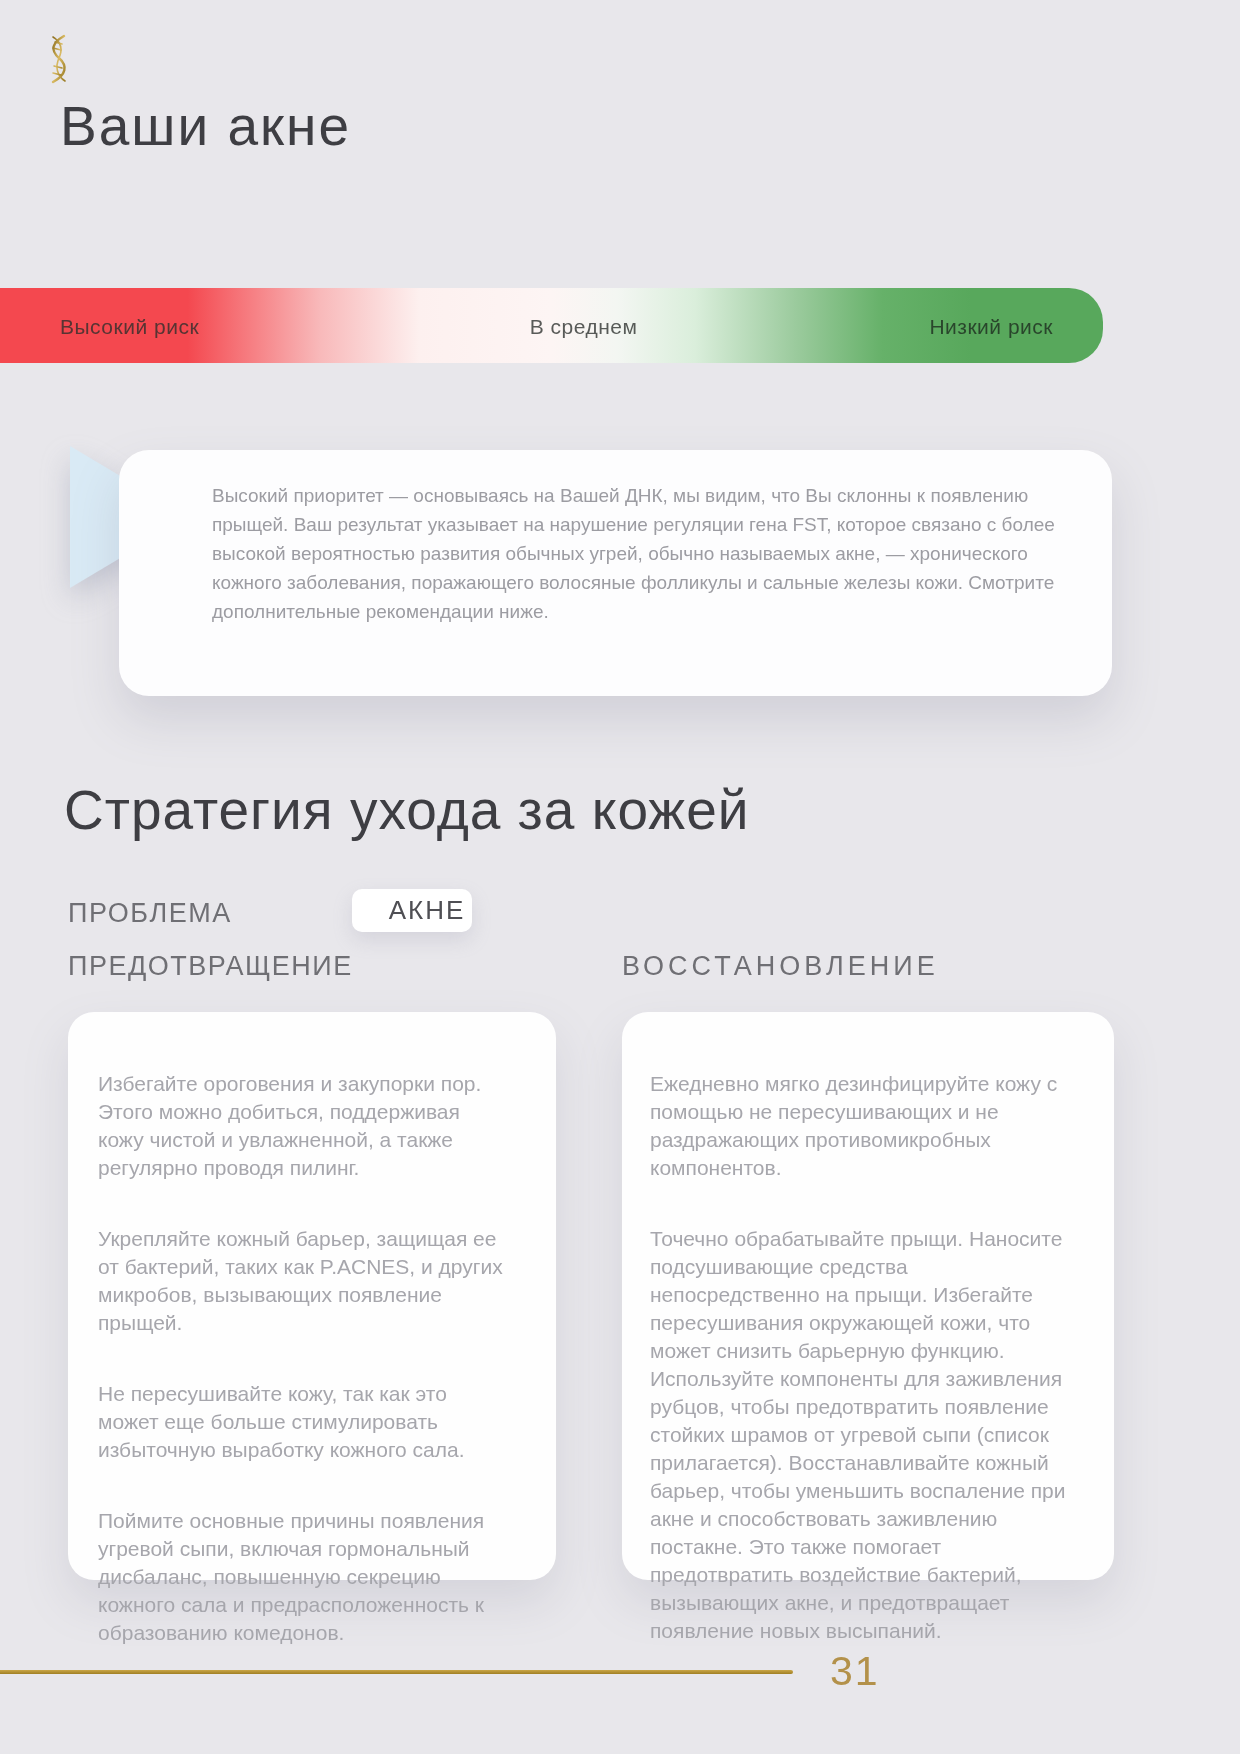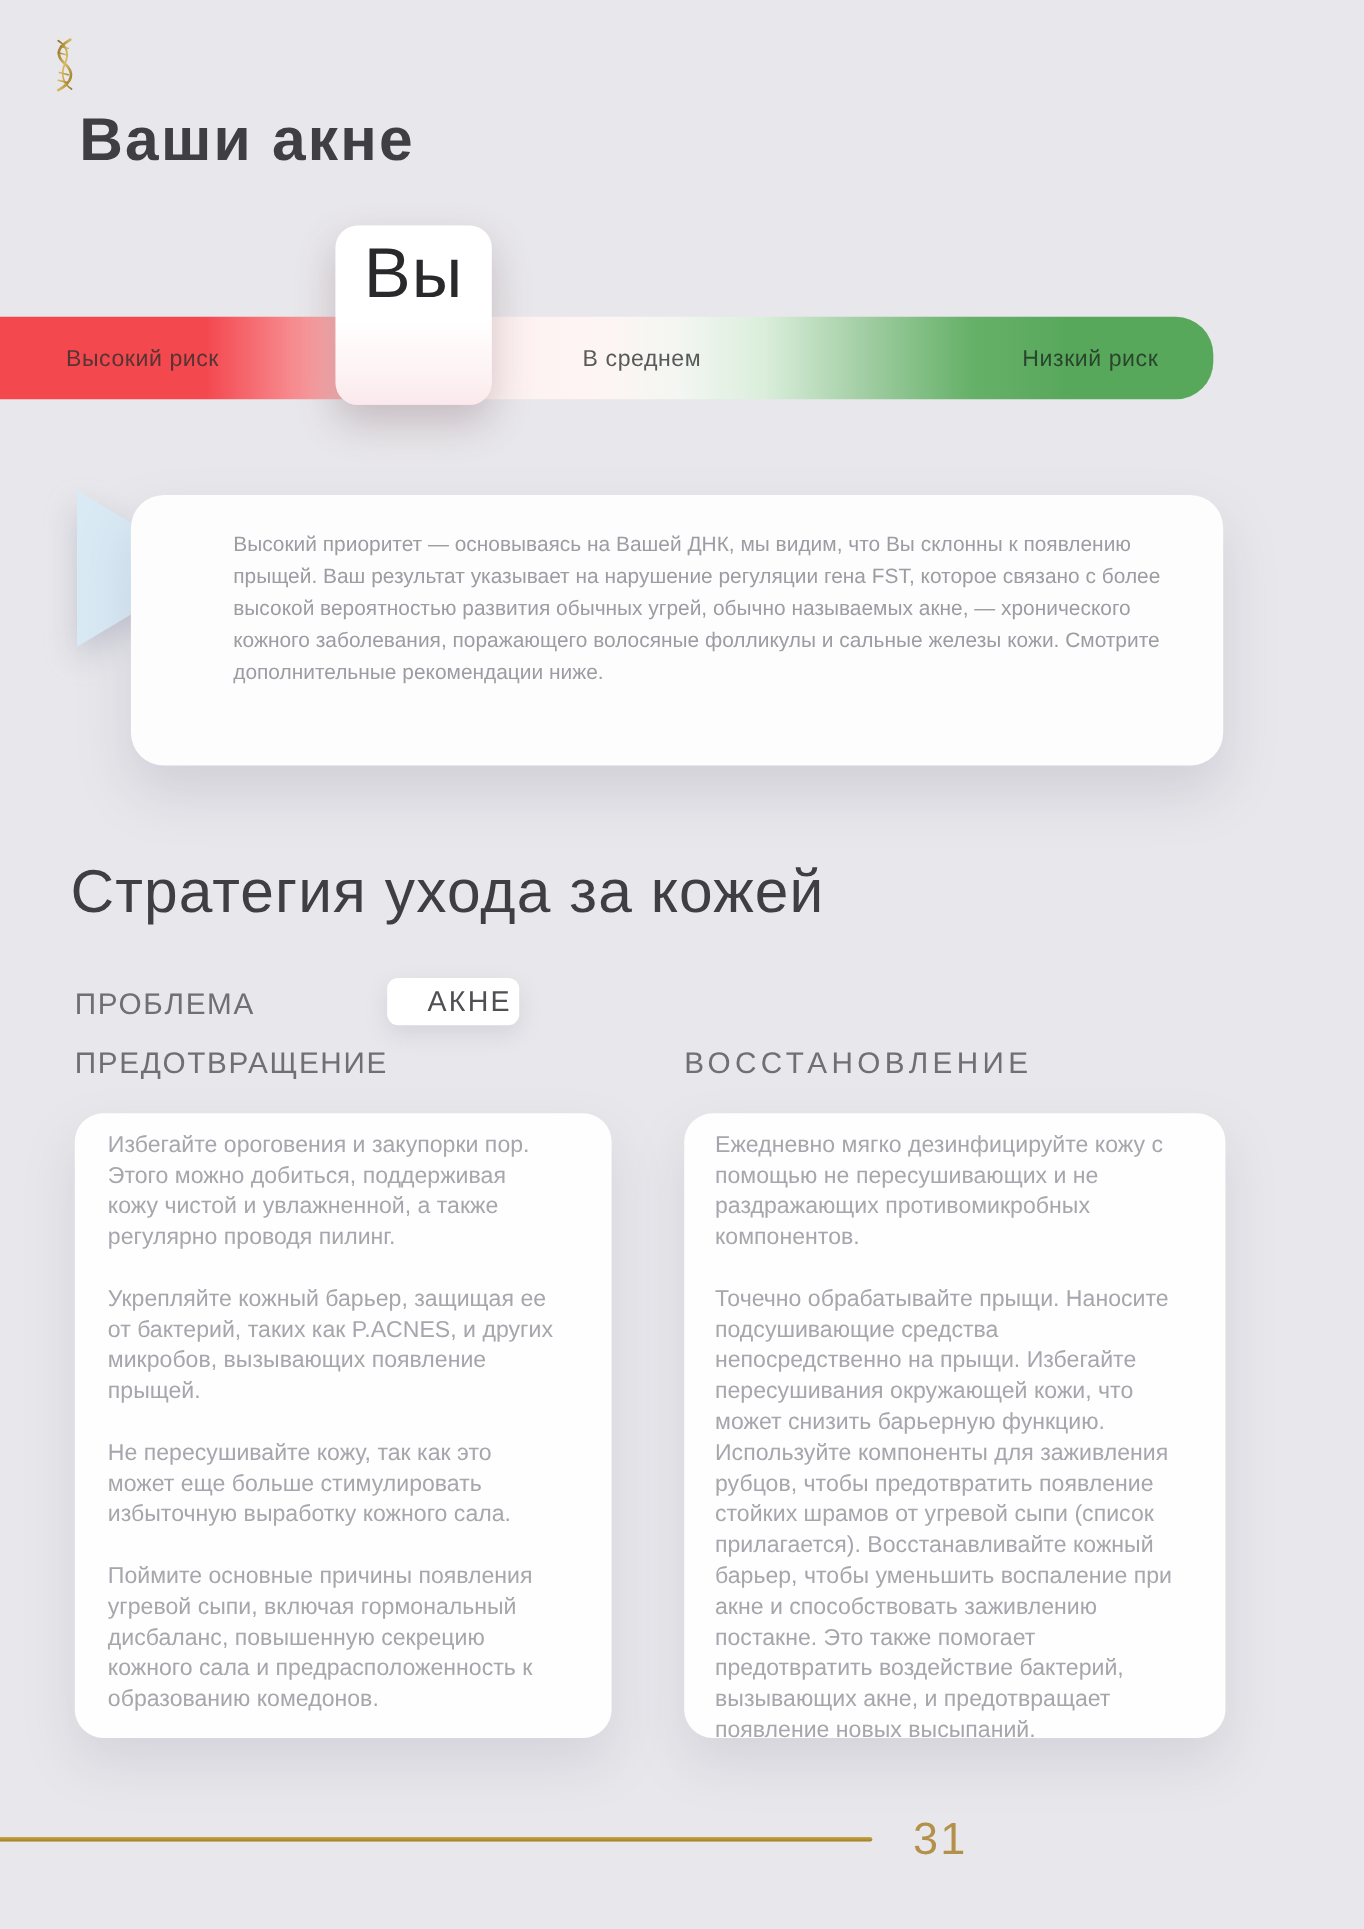--- a/index.html
+++ b/index.html
@@ -5,22 +5,22 @@
   * { margin:0; padding:0; box-sizing:border-box; }
   html,body { background:#dcdbe0; }
   .page {
     position:relative; width:1240px; height:1754px; margin:0 auto;
     background:#e8e7eb; overflow:hidden;
     font-family:"Liberation Sans", sans-serif;
   }
   
   .logo { position:absolute; left:44px; top:34px; width:28px; height:50px; }
   .page-title {
-    position:absolute; left:72px; top:94px;
-    font-size:55px; font-weight:700; letter-spacing:2px; color:#3e3e43;
+    position:absolute; left:60px; top:94px;
+    font-size:55px; font-weight:400; letter-spacing:2px; color:#3e3e43;
   }
   
   .risk-bar {
     position:absolute; left:0; top:288px; width:1103px; height:75px;
     border-radius:0 34px 34px 0;
     background:linear-gradient(to right,
       #f4484f 0%, #f4484f 17%, #f8b9ba 29%, #fdf0ef 38%, #fdf5f4 50%,
       #f3f6f2 56%, #daeedb 63%, #9ccb9e 72%, #66b169 80%, #58a85c 88%, #58a85c 100%);
     z-index:1;
   }
@@ -82,21 +82,21 @@
   .col-header.prevention { left:68px;  letter-spacing:1.5px; }
   .col-header.recovery   { left:622px; letter-spacing:4px; }
   .strategy-card {
     position:absolute; top:1012px; height:568px;
     background:#fefefe; border-radius:26px;
     box-shadow:0 22px 46px rgba(128,128,152,0.18);
   }
   .strategy-card.left  { left:68px;  width:488px; padding:15px 48px 0 30px; }
   .strategy-card.right { left:622px; width:492px; padding:15px 40px 0 28px; }
   .strategy-card p {
-    font-size:21px; line-height:28px; color:#a6a6ac; margin-bottom:28px;
+    font-size:21px; line-height:28px; color:#a6a6ac; margin-bottom:28px;margin-top:43px;
   }
   
   .footer-line {
     position:absolute; left:0; top:1670px; width:793px; height:4px;
     background:linear-gradient(180deg,#caa647 0%,#a07f24 100%);
     border-radius:0 2px 2px 0;
   }
   .page-number {
     position:absolute; left:830px; top:1648px;
     font-size:41px; font-weight:100; letter-spacing:2px; color:#b3914a;
@@ -120,23 +120,20 @@
     <path d="M11 8 L18 10 M9 14 L17 16 M10 32 L18 34 M9 39 L17 41" stroke="url(#gold)" stroke-width="1.4" stroke-linecap="round"></path>
   </svg>
 
   <div class="page-title">Ваши акне</div>
 
   <div class="risk-bar">
     <span class="risk-label high">Высокий риск</span>
     <span class="risk-label mid">В среднем</span>
     <span class="risk-label low">Низкий риск</span>
   </div>
-  <div class="you-marker">
-    <span>Вы</span>
-  </div>
 
   <div class="callout-triangle"></div>
   <div class="callout-card">
     <p>Высокий приоритет — основываясь на Вашей ДНК, мы видим, что Вы склонны к появлению прыщей. Ваш результат указывает на нарушение регуляции гена FST, которое связано с более высокой вероятностью развития обычных угрей, обычно называемых акне, — хронического кожного заболевания, поражающего волосяные фолликулы и сальные железы кожи. Смотрите дополнительные рекомендации ниже.</p>
   </div>
 
   <div class="section-title">Стратегия ухода за кожей</div>
 
   <div class="problem-label">ПРОБЛЕМА</div>
   <div class="problem-pill">

